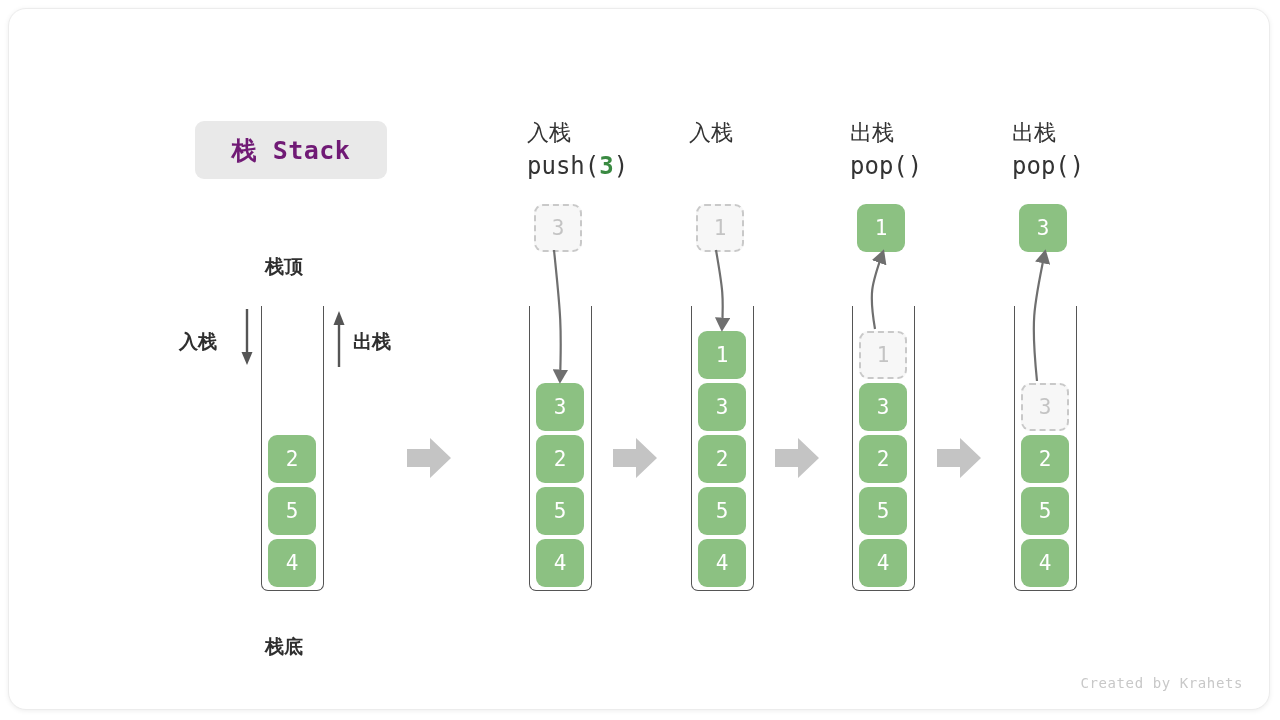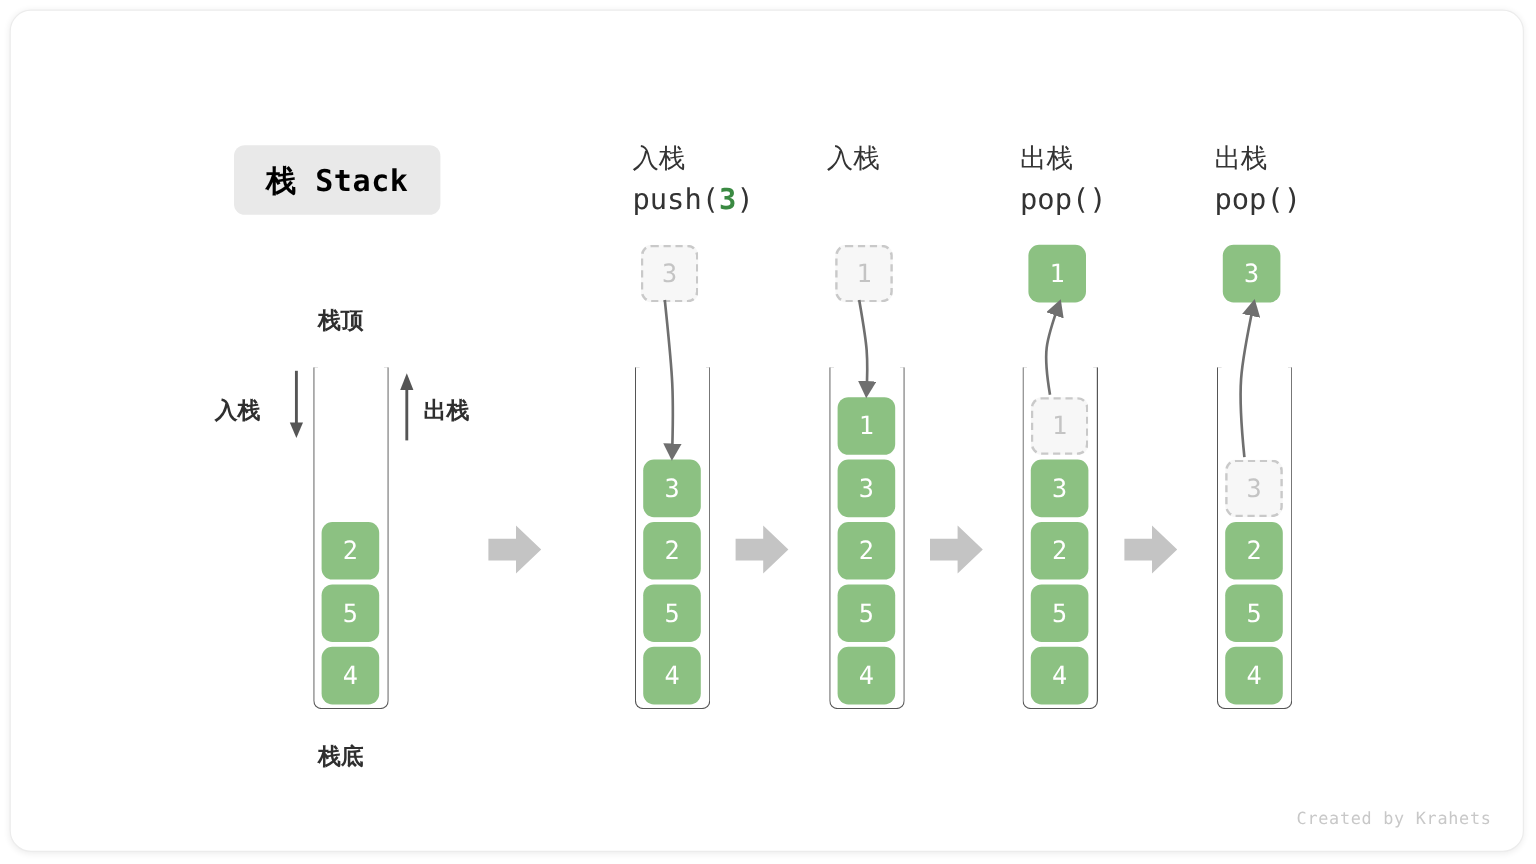--- a/index.html
+++ b/index.html
@@ -25,31 +25,31 @@
     box-shadow: 0 1px 5px rgba(0,0,0,0.07);
     overflow: hidden;
   }
 
   .abs { position: absolute; }
 
   
   #title-badge {
     left: 186px;
     top: 112px;
-    width: 172px;
+    width: 192px;
     height: 58px;
     background: #e9e9e9;
     border-radius: 9px;
     display: flex;
     align-items: center;
     justify-content: center;
     font-family: "DejaVu Sans Mono", "Liberation Mono", monospace;
     font-size: 25px;
     font-weight: bold;
-    color: #000000;
+    color: #701a75;
     letter-spacing: 0.5px;
   }
 
   
   .cn-label {
     font-family: "DejaVu Sans", "Liberation Sans", sans-serif;
     font-size: 19px;
     font-weight: bold;
     color: #2f2f2f;
     white-space: nowrap;
@@ -129,21 +129,21 @@
 <div id="card">
 
   <div class="abs" id="title-badge">栈 Stack</div>
 
   <div class="abs" id="footer">Created by Krahets</div>
 
   <div class="abs" style="left:0;top:0;">
 
     <div class="abs cn-label" style="left:256px;top:245px;">栈顶</div>
 
-    <div class="abs cn-label" style="left:256px;top:609px;">栈底</div>
+    <div class="abs cn-label" style="left:256px;top:625px;">栈底</div>
 
     <div class="abs cn-label" style="left:170px;top:320px;">入栈</div>
 
     <svg class="abs" style="left:228px;top:300px;" width="20" height="60" viewBox="0 0 20 60">
       <line x1="10" y1="0" x2="10" y2="46" stroke="#555555" stroke-width="2.4"></line>
       <polygon points="10,56 4.5,43 15.5,43" fill="#555555"></polygon>
     </svg>
 
     <svg class="abs" style="left:320px;top:300px;" width="20" height="60" viewBox="0 0 20 60">
       <line x1="10" y1="14" x2="10" y2="58" stroke="#555555" stroke-width="2.4"></line>

